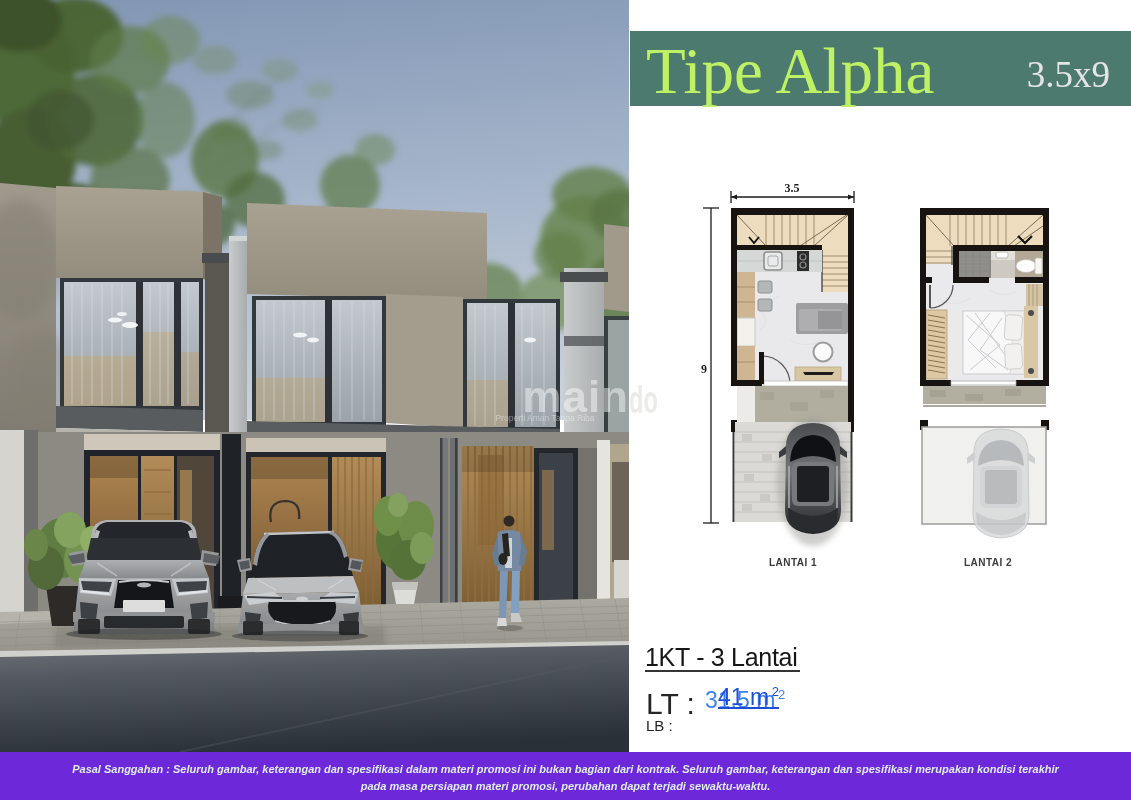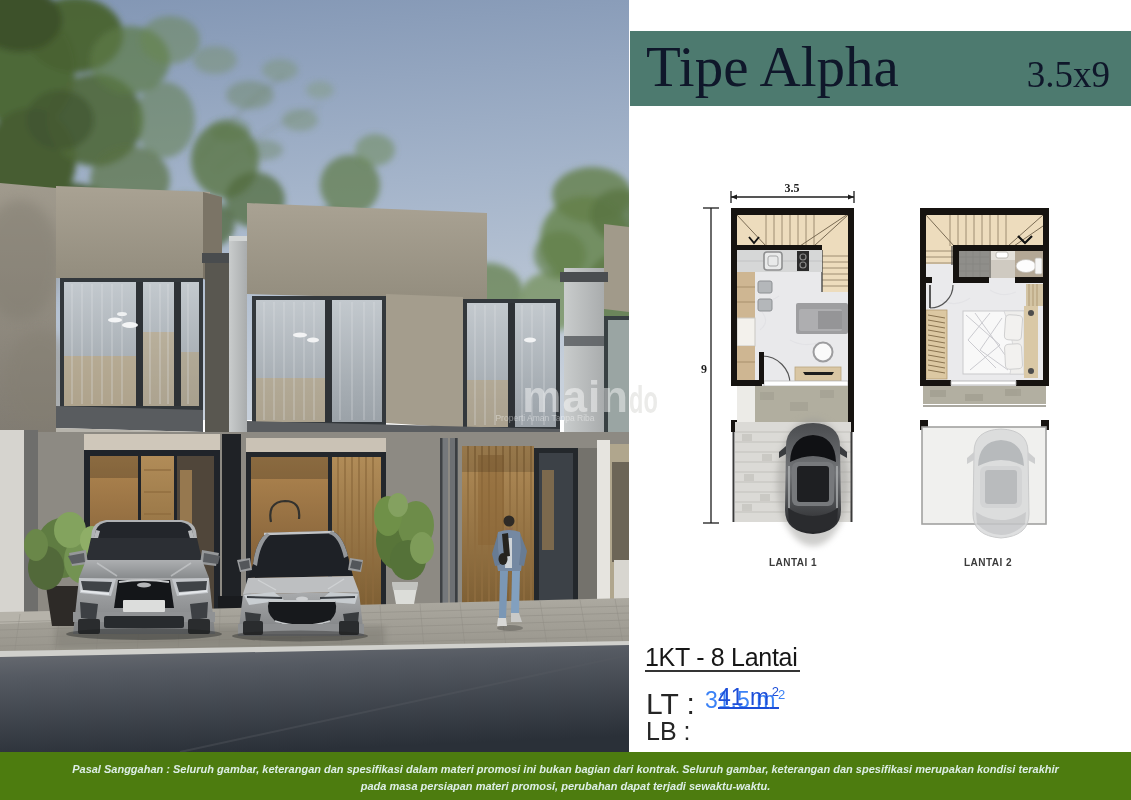--- a/index.html
+++ b/index.html
@@ -1,35 +1,35 @@
 <!DOCTYPE html>
 <html><head>
 <meta charset="utf-8">
 <style>
   html,body{margin:0;padding:0;background:#fff;}
   #wrap{position:relative;width:1131px;height:800px;overflow:hidden;background:#fff;
         font-family:"Liberation Sans",sans-serif;}
   #photo{position:absolute;left:0;top:0;}
   #band{position:absolute;left:630px;top:31px;width:501px;height:75px;background:#4d7a6f;}
   #band .t1{position:absolute;left:16px;top:3px;font-family:"Liberation Serif",serif;
-            font-size:57px;color:#0f172a;letter-spacing:0;}
+            font-size:65px;color:#bef264;letter-spacing:0;}
   #band .t2{position:absolute;right:21px;top:22px;font-family:"Liberation Serif",serif;
-            font-size:37px;color:#0f172a;}
+            font-size:37px;color:#e5e5e5;}
   #wmdo{position:absolute;left:629px;top:379px;font-size:38px;font-weight:bold;
         color:#ebebe9;transform:scaleX(0.62);transform-origin:0 0;}
   #plans{position:absolute;left:630px;top:106px;}
   #info{position:absolute;left:0;top:0;width:1131px;height:800px;color:#1e1e1e;pointer-events:none;}
   #info .h{position:absolute;left:645px;top:644px;font-size:25px;line-height:26px;height:26px;letter-spacing:-0.3px;color:#161616;
            border-bottom:2px solid #343434;width:155px;}
   #info .r1l{position:absolute;left:646px;top:687px;font-size:30px;color:#252525;}
   #info .r1v{position:absolute;left:705px;top:687px;font-size:23px;color:#3b82f6;}
-  #info .r2l{position:absolute;left:646px;top:717px;font-size:25px;color:#252525;}
+  #info .r2l{position:absolute;left:646px;top:717px;font-size:15px;color:#252525;}
   #info .r2v{position:absolute;left:718px;top:684px;font-size:23px;color:#1d4ed8;text-decoration:underline;}
   sup{font-size:13px;}
-  #footer{position:absolute;left:0;top:752px;width:1131px;height:48px;background:#4d7c0f;}
+  #footer{position:absolute;left:0;top:752px;width:1131px;height:48px;background:#6d28d9;}
   #footer .txt{padding-top:9px;text-align:center;font-size:11px;line-height:16.5px;
         font-style:italic;font-weight:bold;color:#ddeee7;}
 </style>
 </head>
 <body>
 <div id="wrap">
 
   <svg id="photo" width="629" height="752" viewBox="0 0 629 752">
     <defs>
       <linearGradient id="skyg" x1="0" y1="0" x2="0.12" y2="1">
@@ -780,21 +780,21 @@
       <path d="M 976,512 Q 988,520 1001,520 Q 1014,520 1026,512 L 1025,524 Q 1014,535 1001,535 Q 988,535 977,524 Z" fill="#c4c5c7"></path>
       <path d="M 974,452 L 967,458 L 967,464 L 974,460 Z" fill="#c8c9ca"></path>
       <path d="M 1028,452 L 1035,458 L 1035,464 L 1028,460 Z" fill="#c8c9ca"></path>
     </g>
 
     <text x="988" y="566" text-anchor="middle" font-size="11.5" font-weight="bold" letter-spacing="0.5" fill="#3b3b3b" textLength="48" lengthAdjust="spacingAndGlyphs">LANTAI 2</text>
   </svg>
 
   <div id="info">
 
-    <div class="h">1KT - 8 Lantai</div>
+    <div class="h">1KT - 3 Lantai</div>
 
     <span class="r1l">LT :</span>
       <span class="r1v">31.5 m<sup> 2</sup></span>
 
     <span class="r2l">LB :</span>
       <span class="r2v">41 m<sup> 2</sup></span>
   </div>
 
   <div id="footer">
     <div class="txt">Pasal Sanggahan : Seluruh gambar, keterangan dan spesifikasi dalam materi promosi ini bukan bagian dari kontrak. Seluruh gambar, keterangan dan spesifikasi merupakan kondisi terakhir<br>pada masa persiapan materi promosi, perubahan dapat terjadi sewaktu-waktu.</div>

